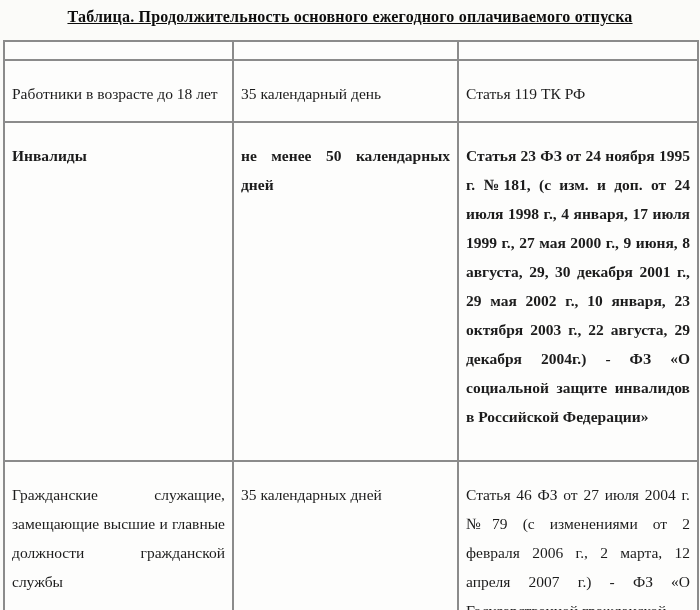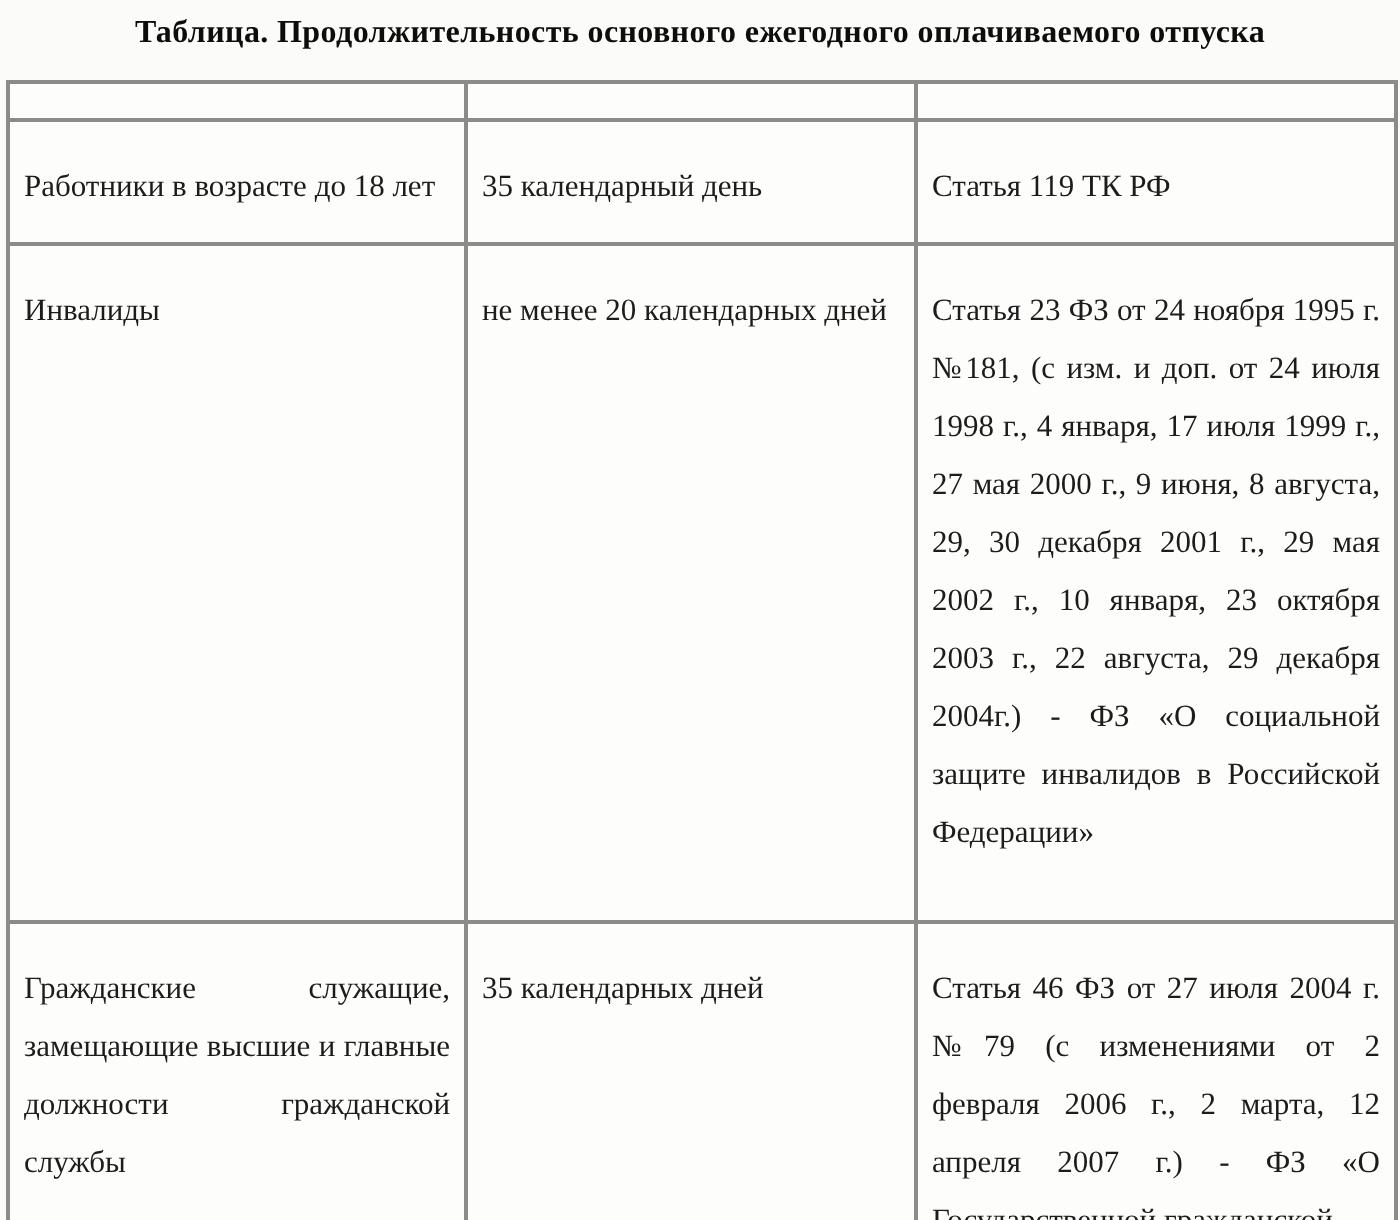--- a/index.html
+++ b/index.html
@@ -19,20 +19,21 @@
   }
   .doc-title{
     position:absolute;
     top:8px;left:0;right:0;
     text-align:center;
     font-weight:bold;
     font-size:16px;
     letter-spacing:.2px;
     color:var(--title);
     white-space:nowrap;
+    text-decoration:underline;
   }
   table.vacation{
     position:absolute;
     top:40px;left:3px;
     width:694px;
     border-collapse:collapse;
     table-layout:fixed;
     background:var(--cell);
   }
   col.c1{width:229px;}
@@ -42,21 +43,21 @@
     border:2px solid var(--border);
     vertical-align:top;
     padding:18px 7px 4px 7px;
     font-size:15.5px;
     line-height:29px;
     text-align:justify;
     overflow:hidden;
   }
   tr.row-header td{height:19px;padding:0 7px;}
   tr.row-minors td{height:62px;}
-  tr.row-disabled td{height:339px;}
+  tr.row-disabled td{height:339px;font-weight:bold;}
   tr.row-civil td{height:200px;}
 </style>
 </head>
 <body>
 
 <div class="doc-title">Таблица. Продолжительность основного ежегодного оплачиваемого отпуска</div>
 
 <table class="vacation">
   <colgroup>
     <col class="c1">
@@ -69,21 +70,21 @@
     <td></td>
     <td></td>
   </tr>
   <tr class="row-minors">
     <td>Работники в возрасте до 18 лет</td>
     <td>35 календарный день</td>
     <td>Статья 119 ТК РФ</td>
   </tr>
   <tr class="row-disabled">
     <td>Инвалиды</td>
-    <td>не менее 20 календарных дней</td>
+    <td>не менее 50 календарных дней</td>
     <td>Статья 23 ФЗ от 24 ноября 1995 г. №181, (с изм. и доп. от 24 июля 1998 г., 4 января, 17 июля 1999 г., 27 мая 2000 г., 9 июня, 8 августа, 29, 30 декабря 2001 г., 29 мая 2002 г., 10 января, 23 октября 2003 г., 22 августа, 29 декабря 2004г.) - ФЗ «О социальной защите инвалидов в Российской Федерации»</td>
   </tr>
   <tr class="row-civil">
     <td>Гражданские служащие, замещающие высшие и главные должности гражданской службы</td>
     <td>35 календарных дней</td>
     <td>Статья 46 ФЗ от 27 июля 2004 г. №79 (с изменениями от 2 февраля 2006 г., 2 марта, 12 апреля 2007 г.) - ФЗ «О Государственной гражданской</td>
   </tr>
 </tbody>
   </table>
 

